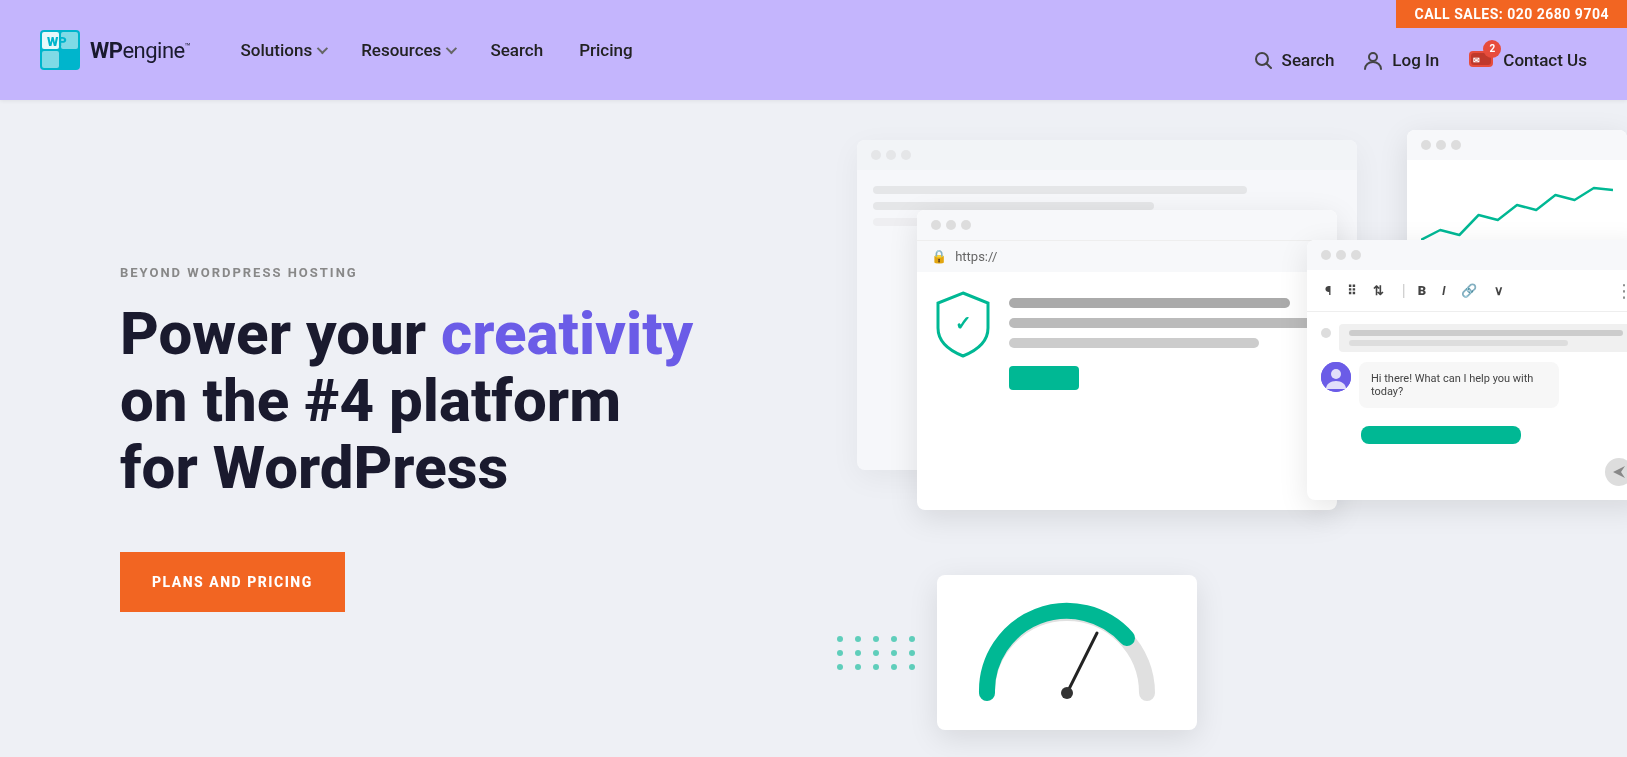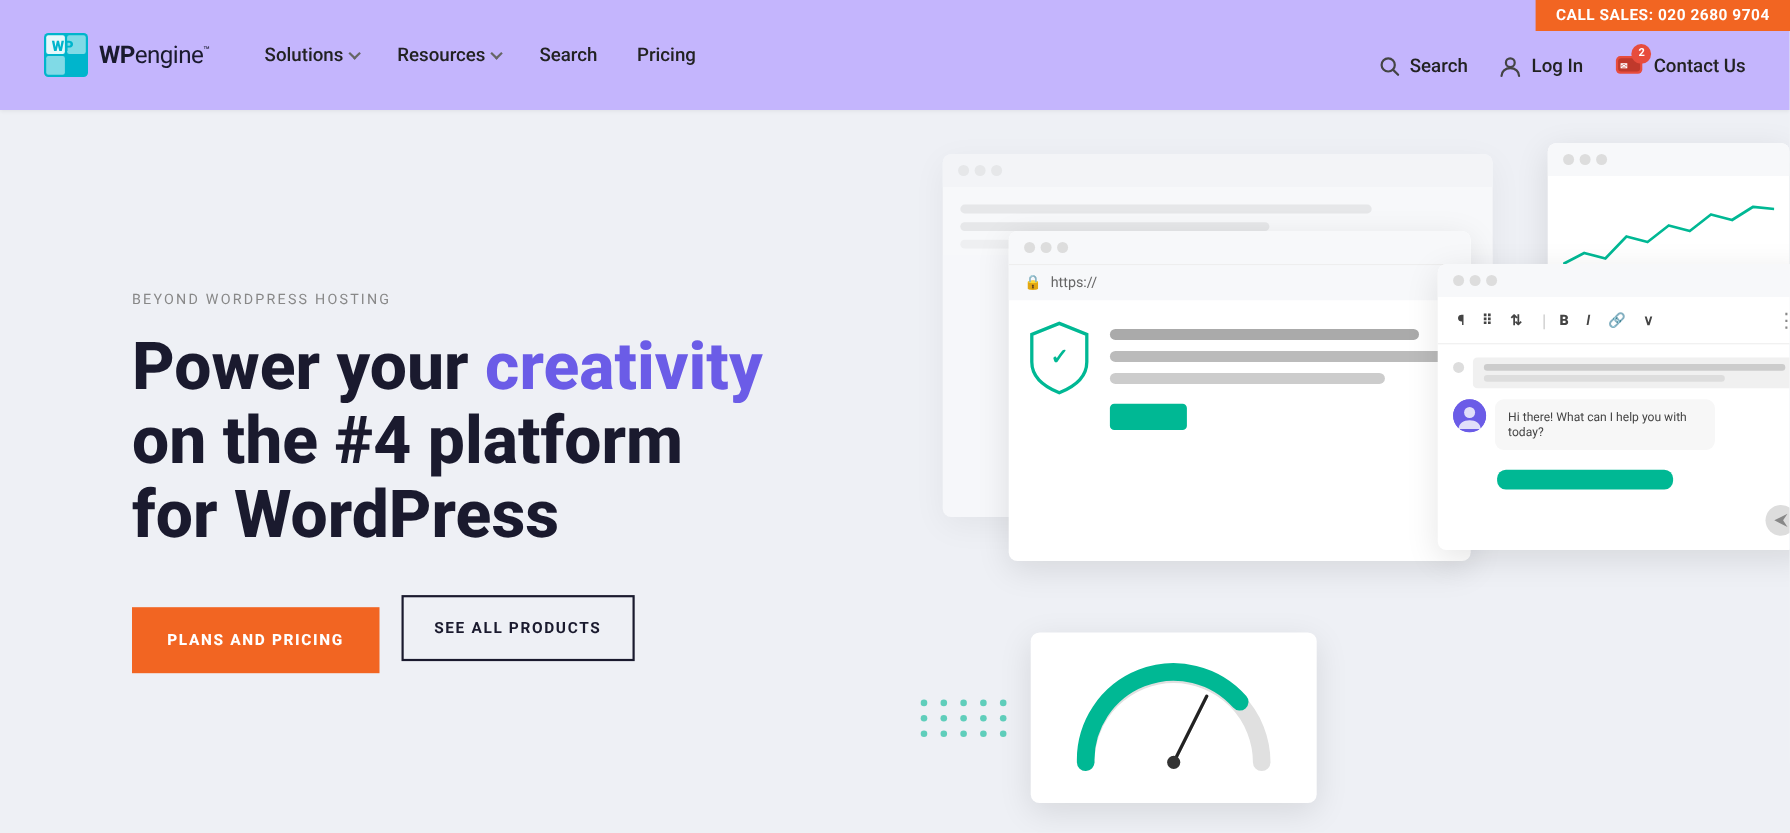--- a/index.html
+++ b/index.html
@@ -141,21 +141,21 @@
       padding: 0 120px;
     }
     .hero-content {
       max-width: 680px;
       position: relative;
       z-index: 2;
       padding-top: 20px;
     }
     .hero-eyebrow {
       font-size: 13px;
-      font-weight: 400;
+      font-weight: 700;
       letter-spacing: 2px;
       color: #888;
       text-transform: uppercase;
       margin-bottom: 20px;
     }
     .hero-title {
       font-size: 60px;
       font-weight: 800;
       color: #1a1a2e;
       line-height: 1.12;
@@ -422,21 +422,20 @@
 <section class="hero">
   <div class="hero-content">
     <p class="hero-eyebrow">BEYOND WORDPRESS HOSTING</p>
     <h1 class="hero-title">
       <span>Power your </span><span class="highlight">creativity</span><br>
       <span>on the #4 platform</span><br>
       <span>for WordPress</span>
     </h1>
     <div class="hero-buttons">
       <a href="#" class="btn-primary">PLANS AND PRICING</a>
-      <a href="#" class="btn-secondary">SEE ALL PRODUCTS</a>
     </div>
   </div>
 
   <div class="hero-illustration">
 
     <div class="card card-browser" style="left:30px; top:20px; width:500px; height:330px; z-index:1; opacity:0.5; transform:translateY(-10px);">
       <div class="card-dots">
         <div class="dot"></div>
           <div class="dot"></div>
           <div class="dot"></div>

